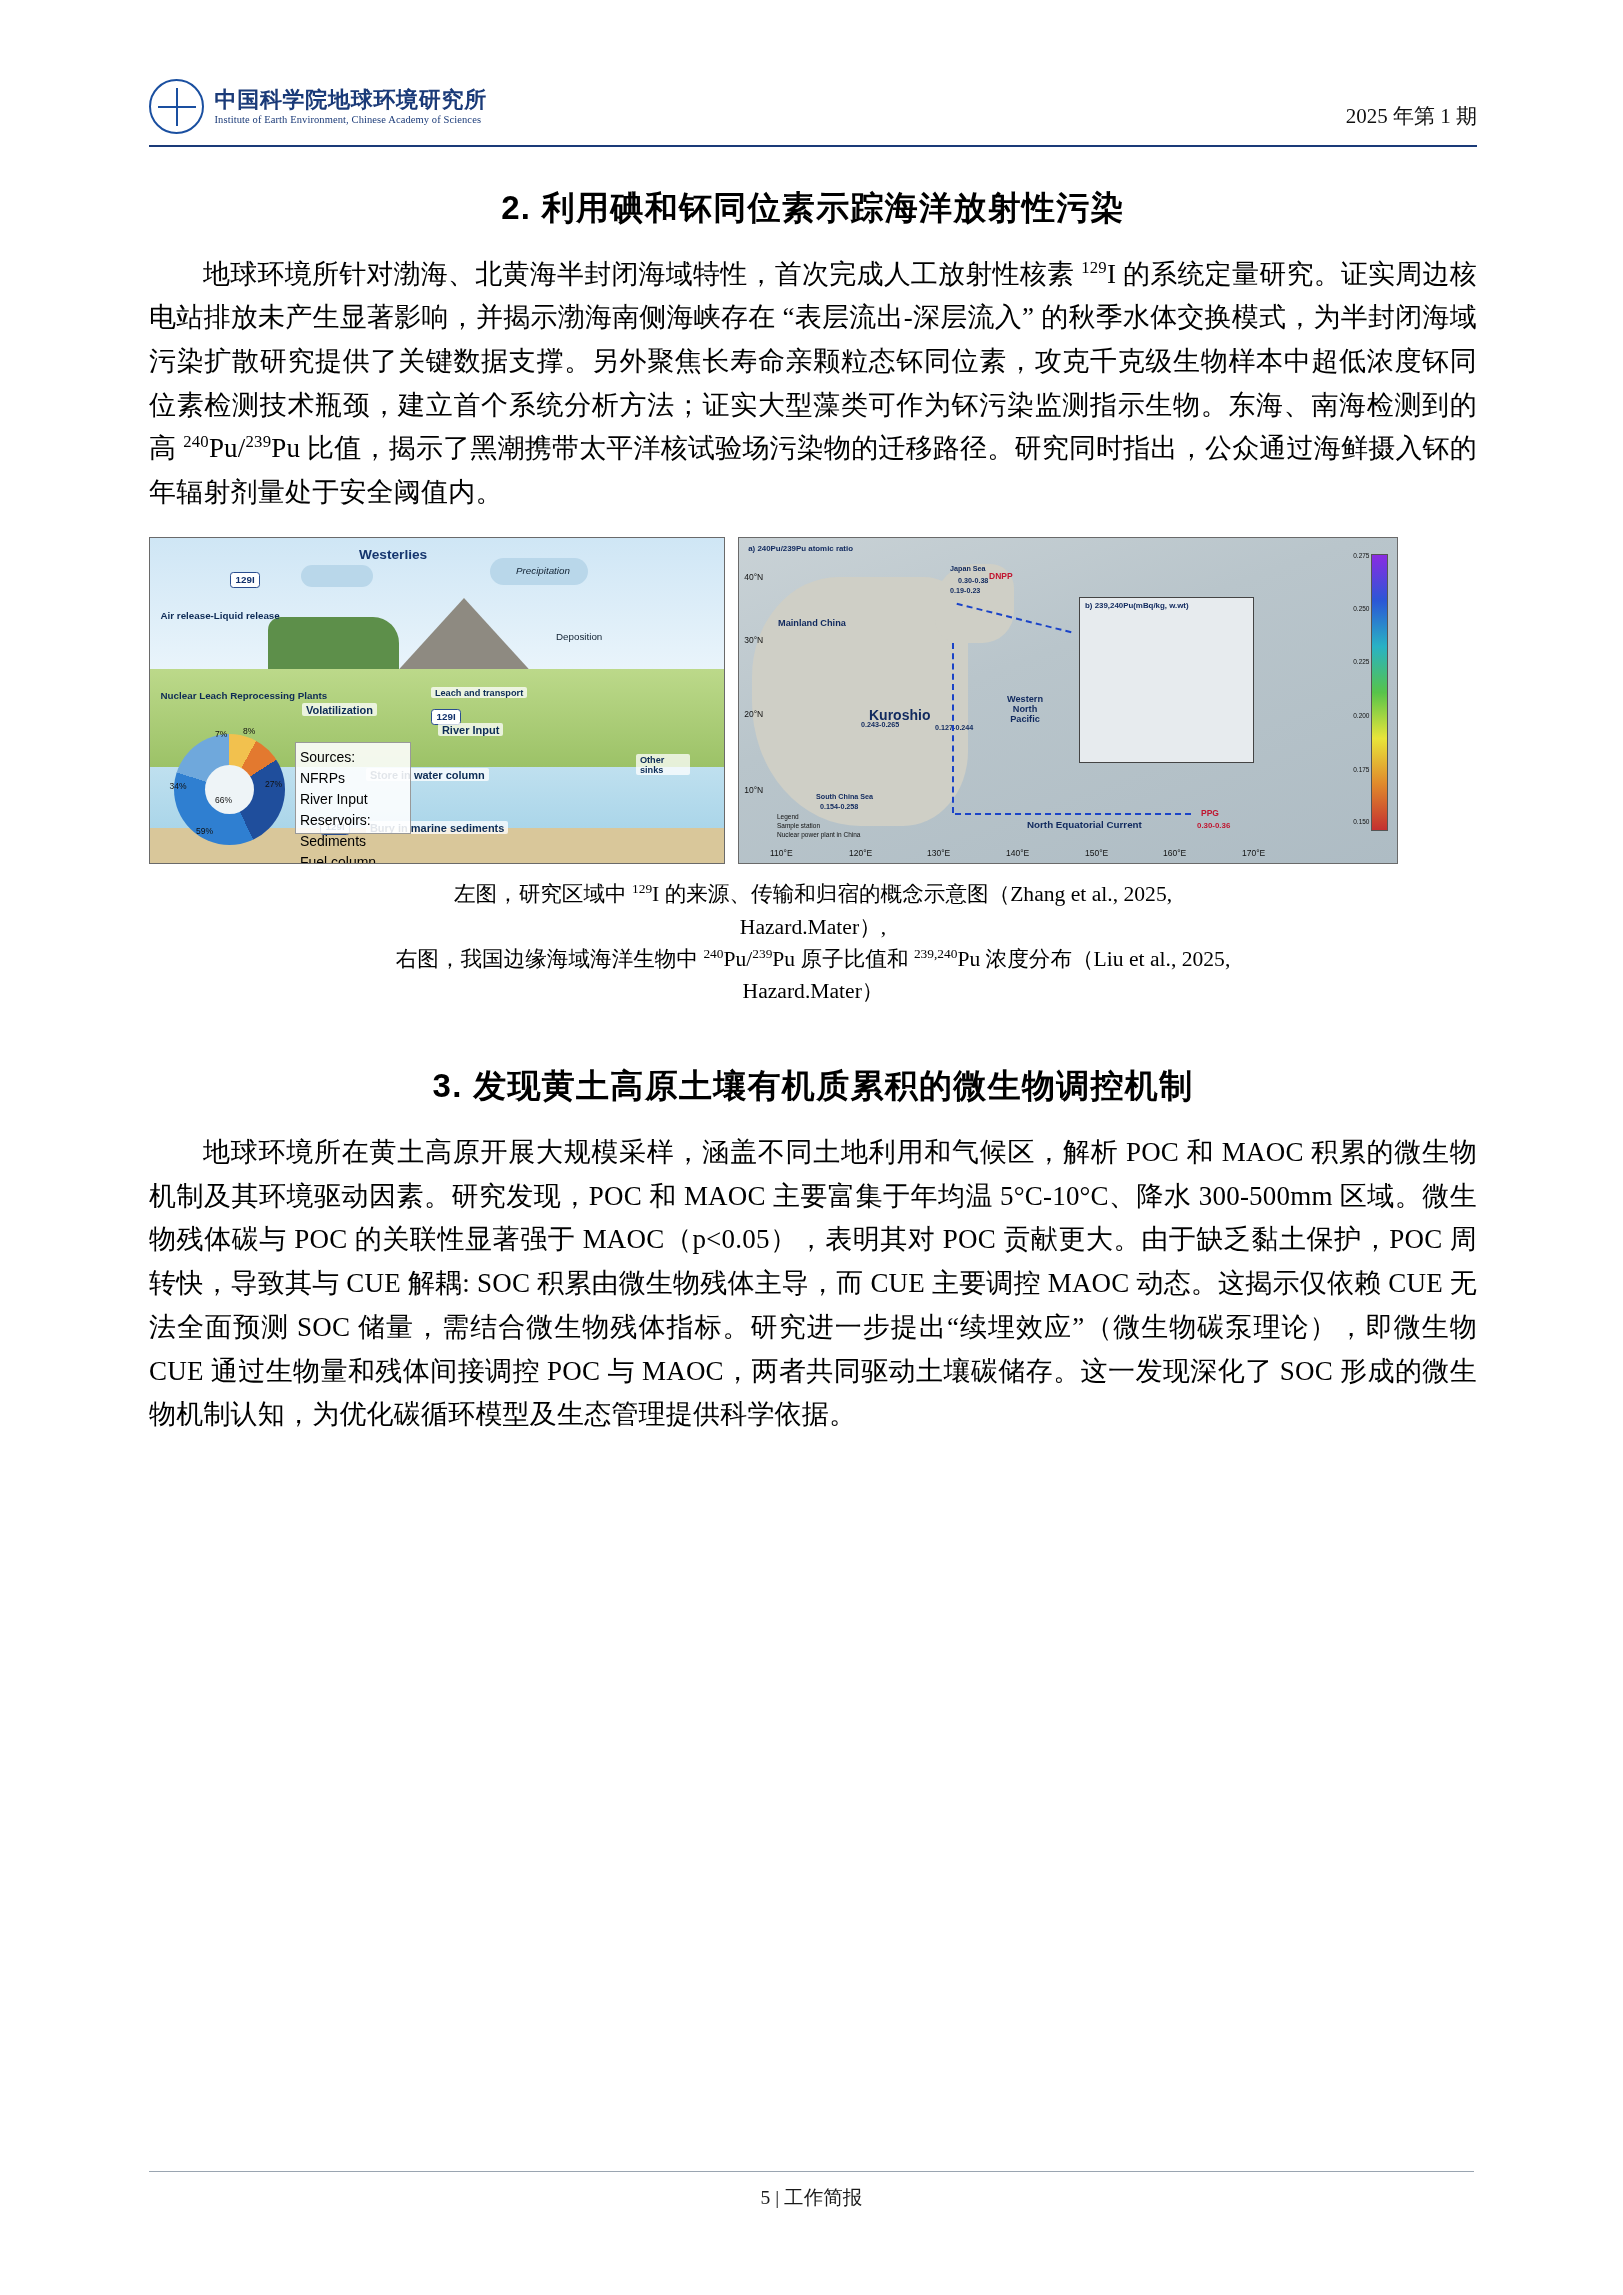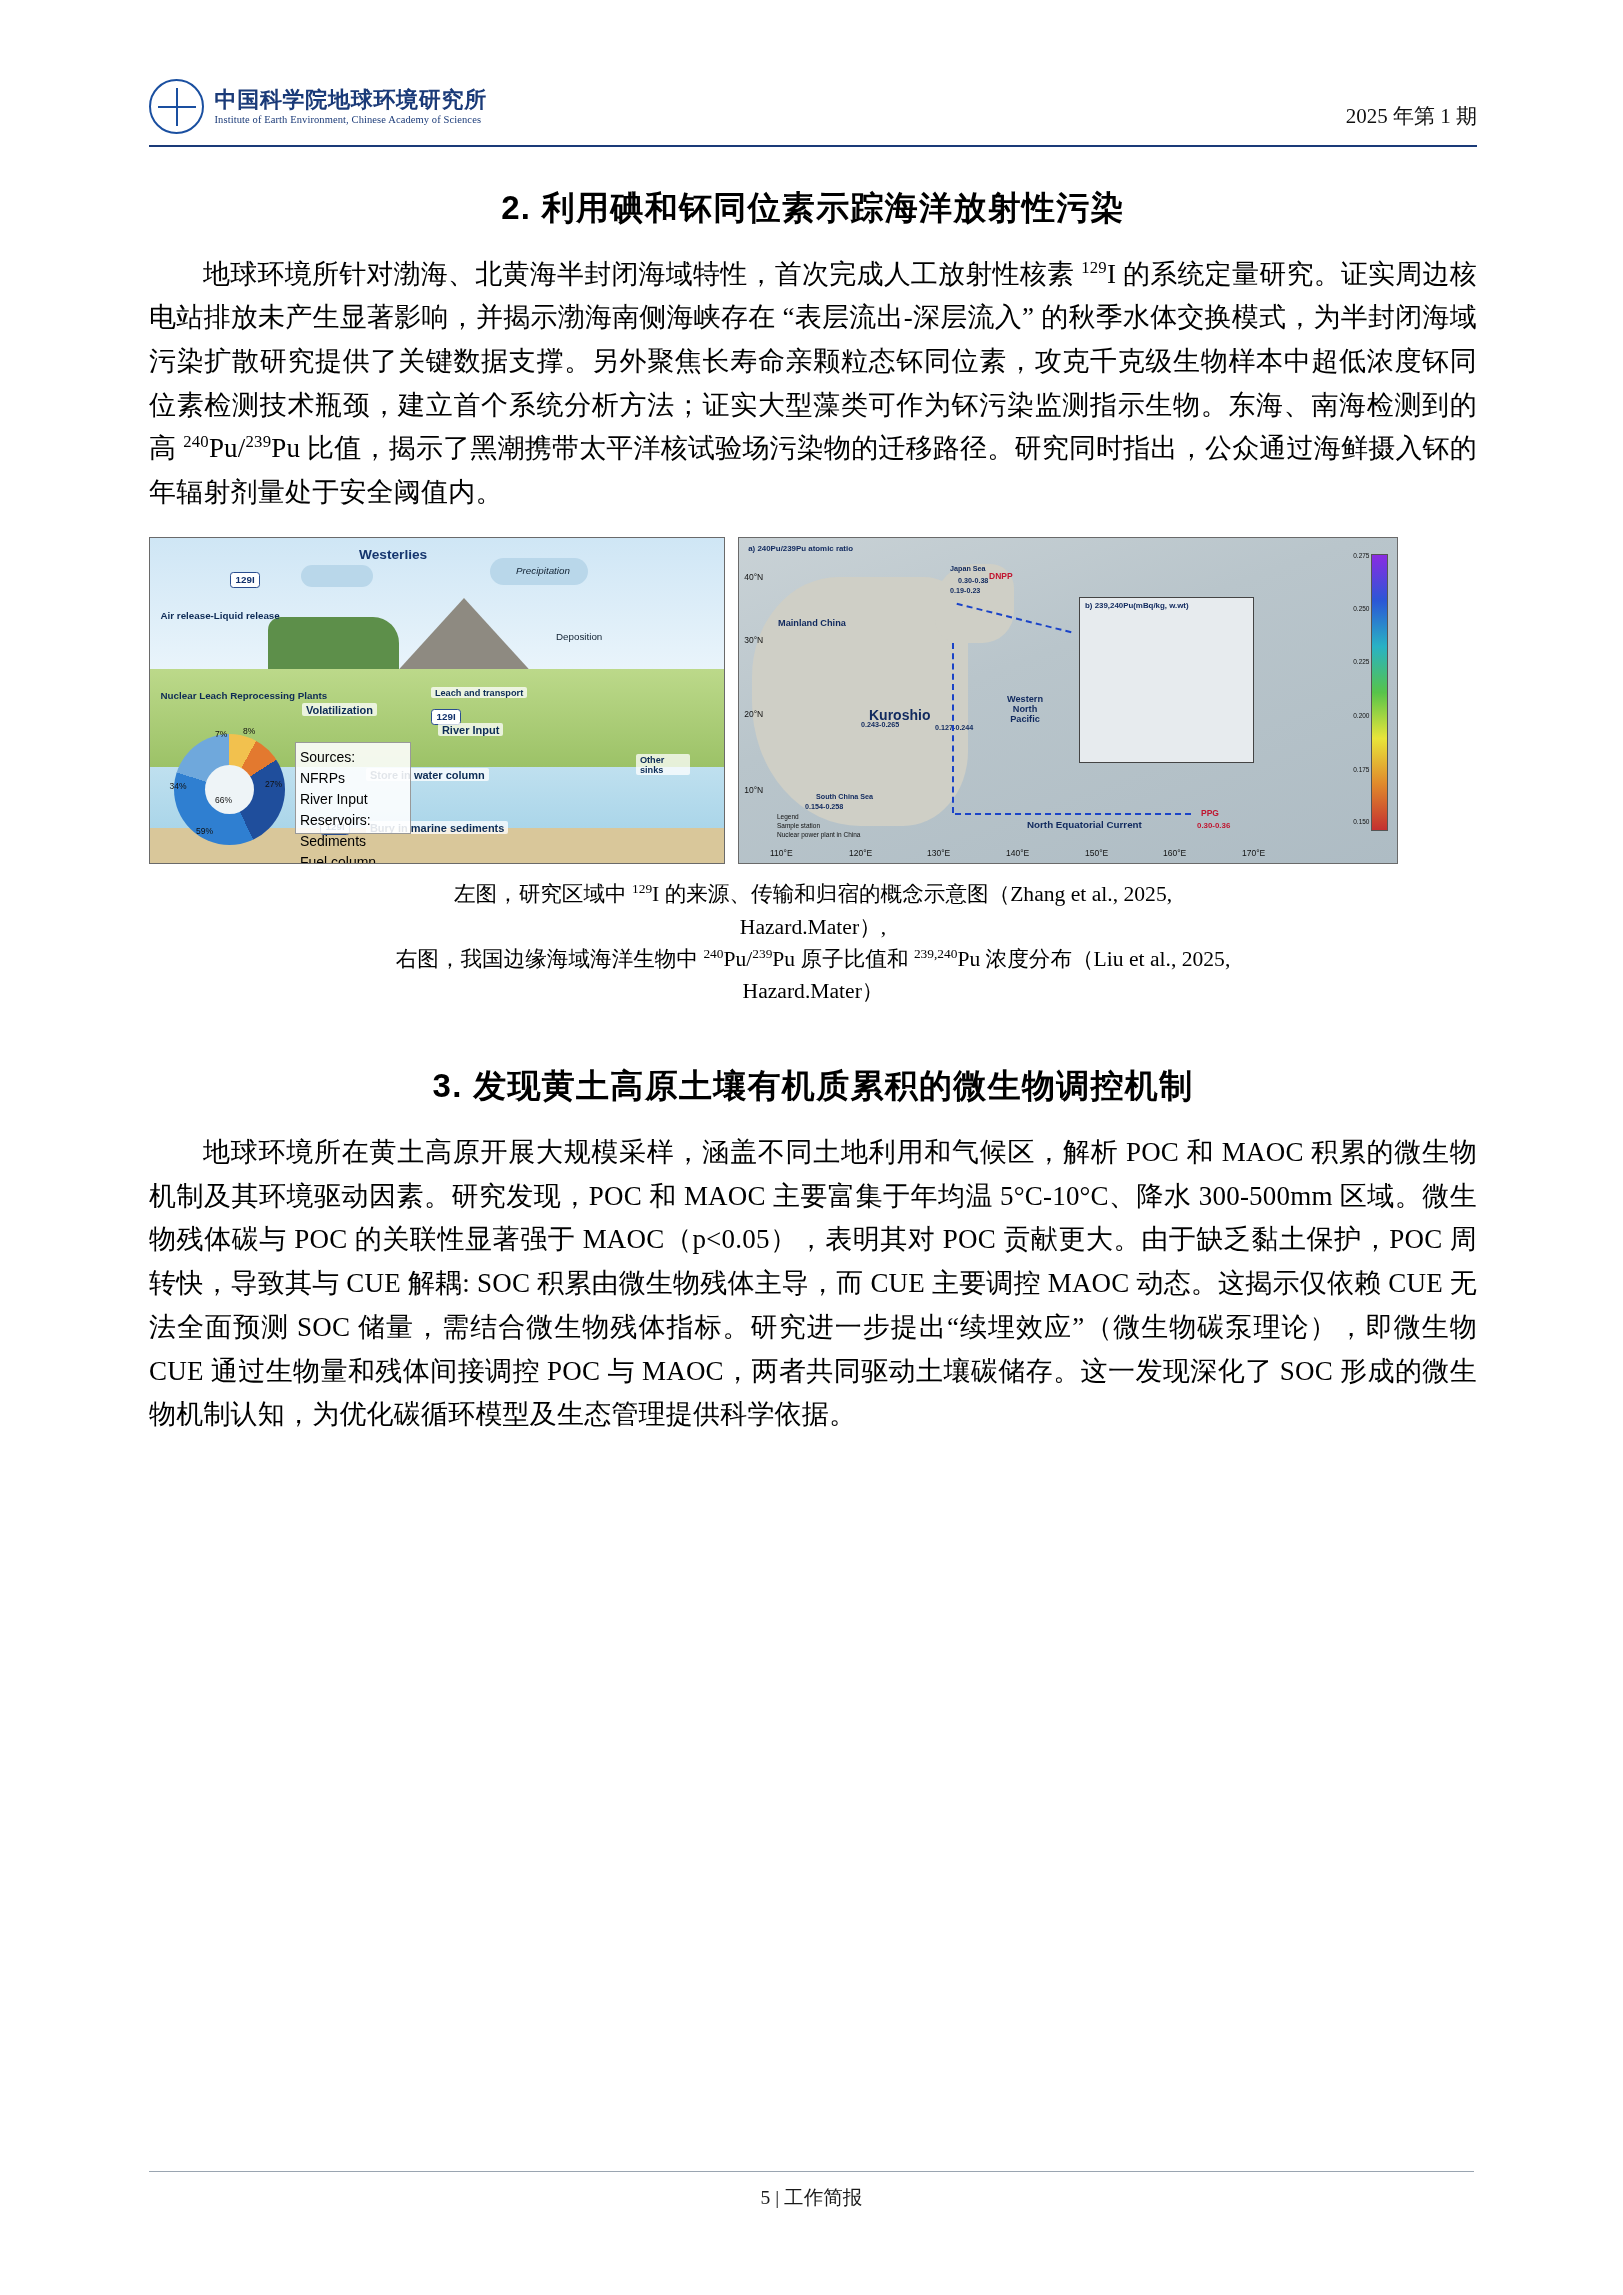--- a/index.html
+++ b/index.html
@@ -369,21 +369,21 @@
         <div class="map-note" style="left:130px; top:169px; font-size:14px;">Kuroshio</div>
         <div class="map-note" style="left:260px; top:156px; width:52px; font-size:9.2px; text-align:center;">Western North Pacific</div>
         <div class="map-note" style="left:288px; top:281px; font-size:9.8px;">North Equatorial Current</div>
         <div class="map-note" style="left:211px; top:26px; font-size:7.2px;">Japan Sea</div>
         <div class="map-note" style="left:77px; top:254px; font-size:7.2px;">South China Sea</div>
 
         <div class="map-note" style="left:219px; top:38px; font-size:7.2px;">0.30-0.38</div>
         <div class="map-note" style="left:211px; top:37px; font-size:7.2px; top:48px;">0.19-0.23</div>
         <div class="map-note" style="left:122px; top:182px; font-size:7.2px;">0.243-0.265</div>
         <div class="map-note" style="left:196px; top:185px; font-size:7.2px;">0.127-0.244</div>
-        <div class="map-note" style="left:66px; top:264px; font-size:7.2px;">0.154-0.258</div>
+        <div class="map-note" style="left:81px; top:264px; font-size:7.2px;">0.154-0.258</div>
         <div class="map-red" style="left:458px; top:283px; font-size:7.9px;">0.30-0.36</div>
 
         <div class="map-red" style="left:250px; top:33px;">DNPP</div>
         <div class="map-red" style="left:462px; top:270px;">PPG</div>
 
         <div class="map-axis" style="left:38px; top:275px; font-size:6.5px;">Legend</div>
         <div class="map-axis" style="left:38px; top:284px; font-size:6.5px;">Sample station</div>
         <div class="map-axis" style="left:38px; top:293px; font-size:6.5px;">Nuclear power plant in China</div>
 
         <div class="map-axis" style="right:27.5px; top:14.4px; font-size:6.5px;">0.275</div>

